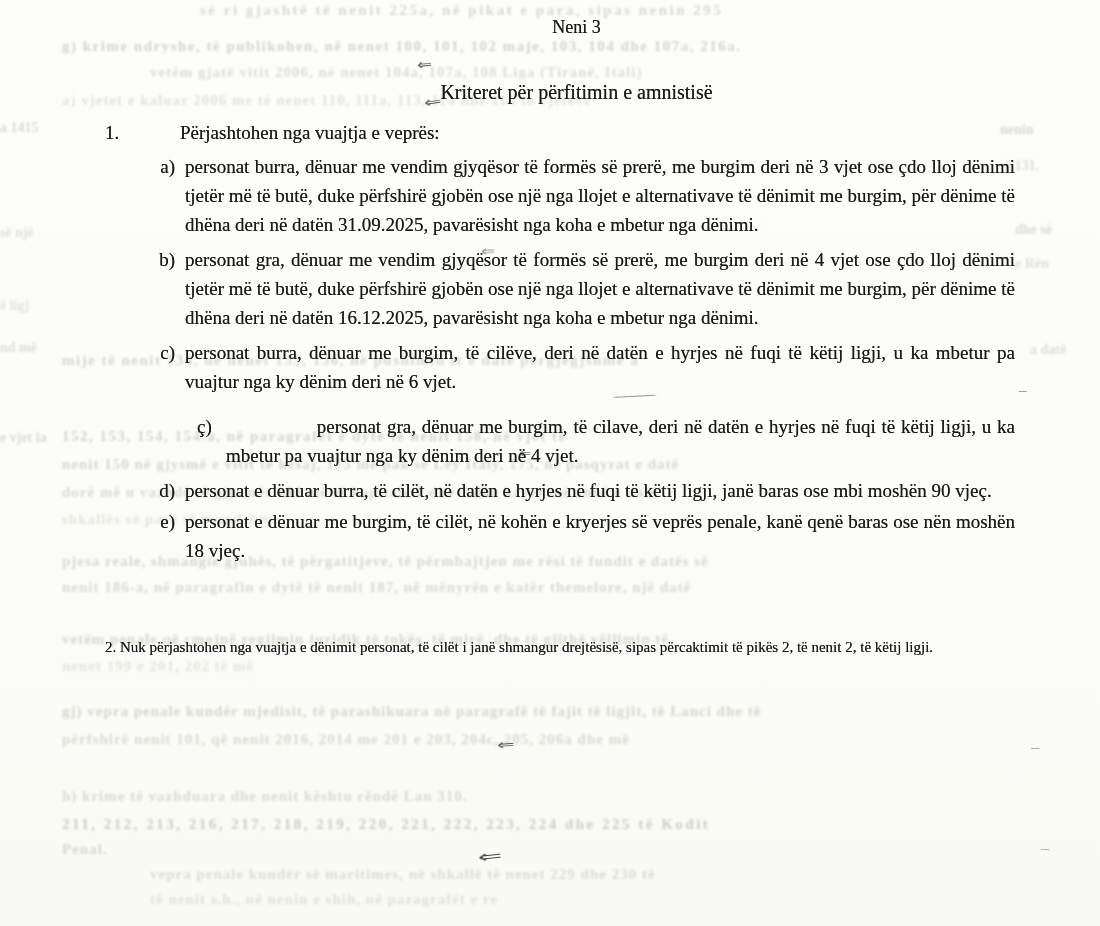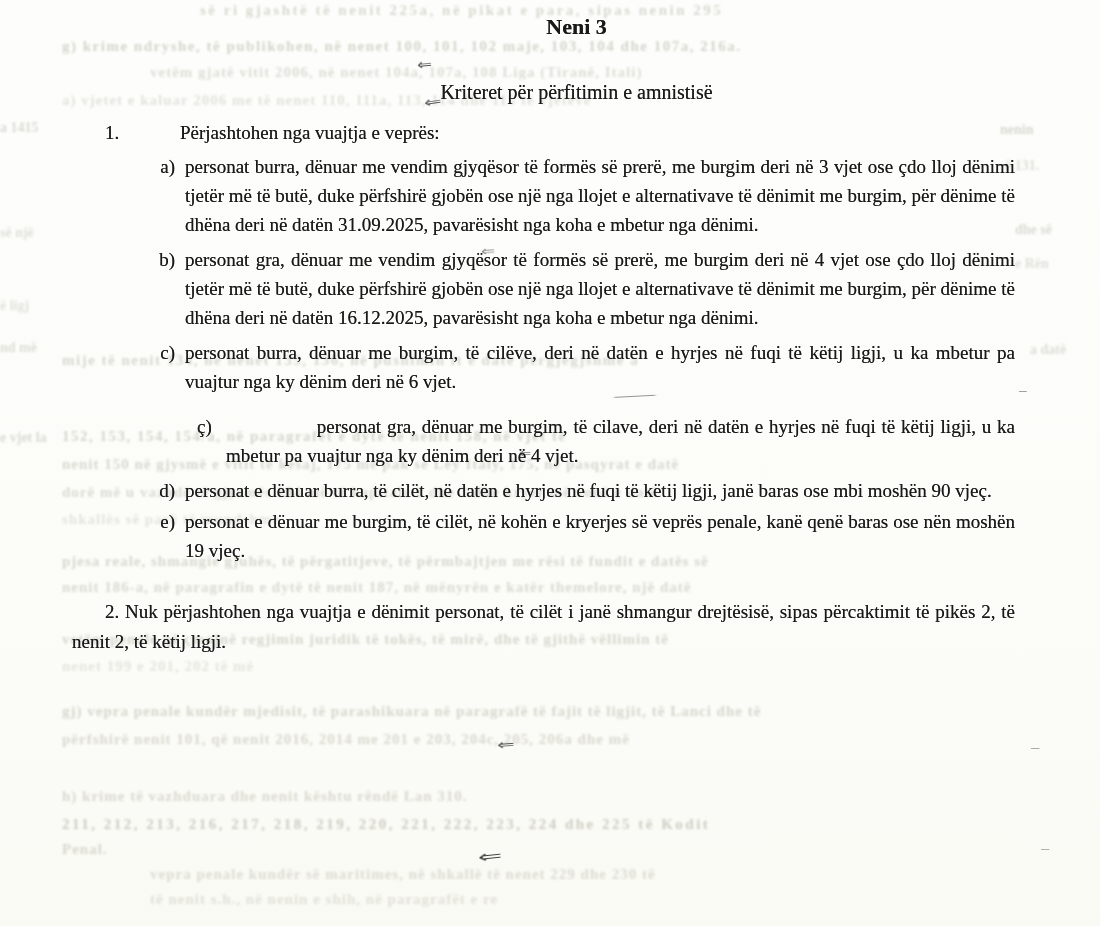--- a/index.html
+++ b/index.html
@@ -34,21 +34,21 @@
     white-space:nowrap;
   }
   
   .content{
     position:absolute;inset:0;z-index:2;
     padding:14px 85px 0 72px;
     color:#191919;
     text-shadow:0 0 .55px rgba(25,25,25,.75);
   }
   .title{
-    margin:0;font-size:22px;line-height:26px;font-weight:bold;
+    margin:0;font-size:18px;line-height:26px;font-weight:normal;
     text-align:center;transform:translateX(33px);
   }
   .subtitle{
     margin:38px 0 0;font-size:20px;line-height:28px;font-weight:normal;
     text-align:center;transform:translateX(33px);
   }
   .lead{
     margin:12px 0 0 33px;
     display:grid;grid-template-columns:75px 1fr;
     font-size:19px;line-height:30px;
@@ -66,23 +66,23 @@
   .li.gap-lg{margin-top:18px;}
   .li.cj{
     display:block;
     margin-top:16px;margin-left:106px;
     text-indent:-29px;
     text-align:justify;
     font-size:19px;line-height:29px;
   }
   .li.cj .tab{display:inline-block;width:95px;}
   .para2{
-    margin:32px 0 0;
+    margin:67px 0 0;
     text-indent:33px;
-    font-size:19px;line-height:30px;
+    font-size:15px;line-height:30px;
     text-align:justify;
   }
 </style>
 </head>
 <body>
 
 <div class="page">
 
   <div id="ghost-layer">
       <span class="ghost-line" style="left: 200px; top: 2px; font-size: 15px; letter-spacing: 2.5px; opacity: 0.3; color: rgb(132, 132, 110);">së ri gjashtë të nenit 225a, në pikat e para, sipas nenin 295</span>
@@ -162,21 +162,21 @@
       </div>
 
       <div class="li">
         <span class="lbl">d)</span>
         <span class="txt">personat e dënuar burra, të cilët, në datën e hyrjes në fuqi të këtij ligji, janë baras ose mbi moshën 90 vjeç.</span>
       </div>
 
 
       <div class="li tight">
         <span class="lbl">e)</span>
-        <span class="txt">personat e dënuar me burgim, të cilët, në kohën e kryerjes së veprës penale, kanë qenë baras ose nën moshën 19 vjeç.</span>
+        <span class="txt">personat e dënuar me burgim, të cilët, në kohën e kryerjes së veprës penale, kanë qenë baras ose nën moshën 18 vjeç.</span>
       </div>
 
     </div>
 
     <p class="para2">2. Nuk përjashtohen nga vuajtja e dënimit personat, të cilët i janë shmangur drejtësisë, sipas përcaktimit të pikës 2, të nenit 2, të këtij ligji.</p>
 
   </div>
 </div>
 
 </body></html>

